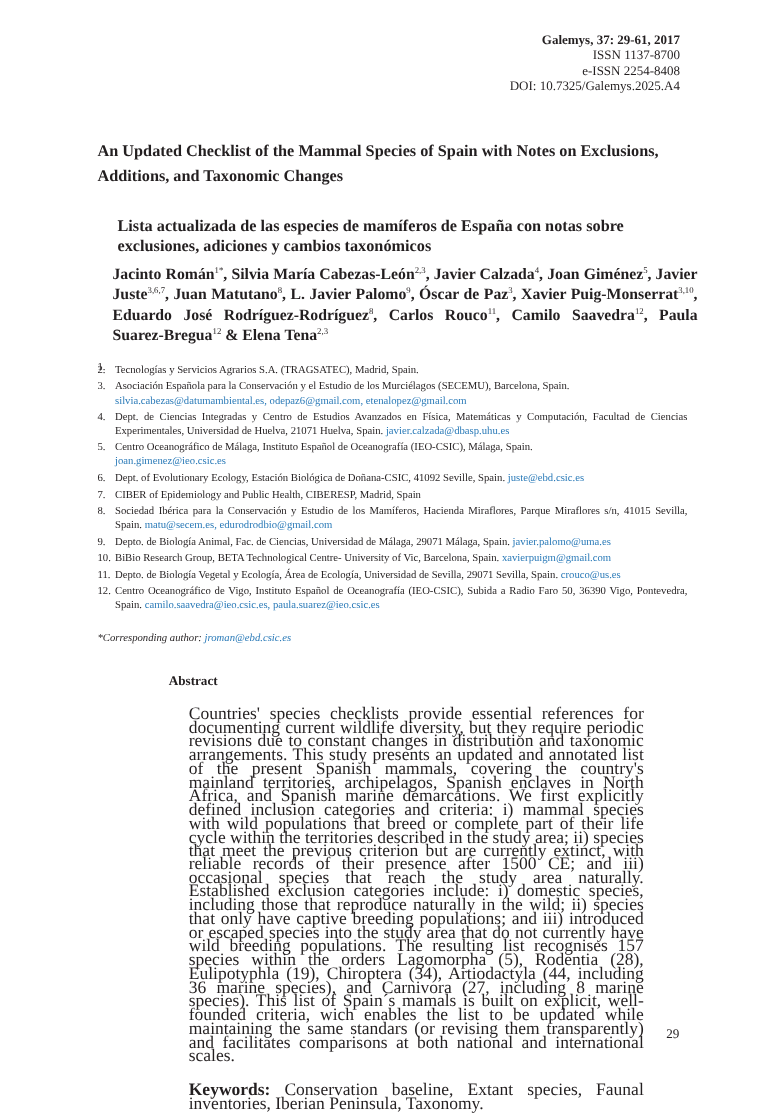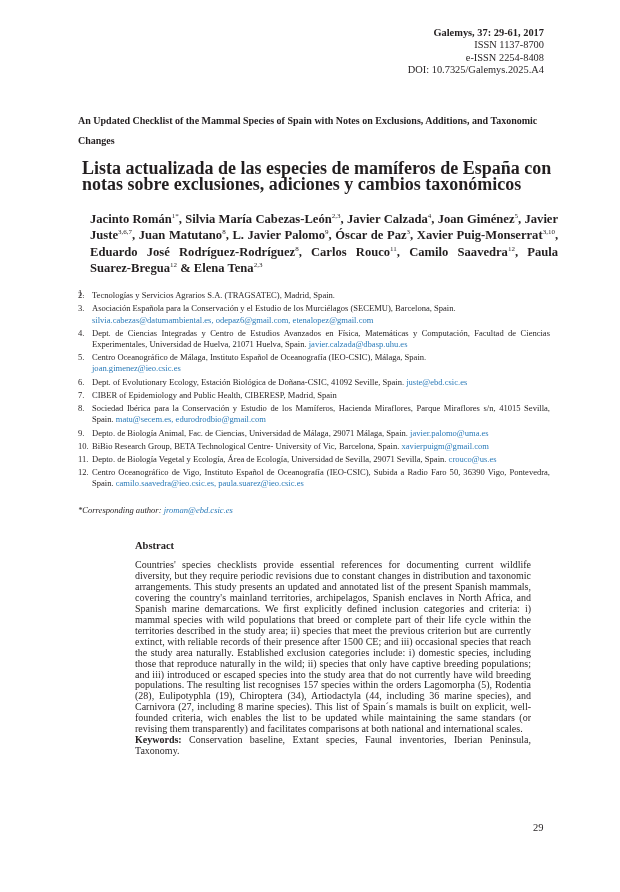--- a/index.html
+++ b/index.html
@@ -8,25 +8,25 @@
     font-family: "Liberation Serif", "DejaVu Serif", serif;
     color: #231f20;
   }
   .journal-info {
     position: absolute; right: 76px; top: 27px; text-align: right;
     font-size: 10.4px; line-height: 12.4px; color: #231f20;
   }
   .journal-info .cite { font-weight: bold; }
   .title {
     position: absolute; left: 78px; top: 111px; width: 470px;
-    font-size: 10px; line-height: 20px; font-weight: bold; margin: 0;
+    font-size: 13px; line-height: 20px; font-weight: bold; margin: 0;
   }
   .subtitle {
     position: absolute; left: 78px; top: 157px; width: 470px;
-    font-size: 18px; line-height: 15.5px; font-weight: bold; margin: 4px;
+    font-size: 13px; line-height: 15.5px; font-weight: bold; margin: 16px;
   }
   .authors {
     position: absolute; left: 90px; top: 211px; width: 468px;
     font-size: 12.6px; line-height: 16.4px; font-weight: bold;
     text-align: justify; margin: 0;
   }
   .authors sup { font-size: 7px; font-weight: normal; vertical-align: 5px; line-height: 0; }
   .affiliations {
     position: absolute; left: 78px; top: 288px; width: 472px;
     list-style: none; margin: 0; padding: 0;
@@ -36,21 +36,21 @@
   .affiliations li .num { position: absolute; left: 0; top: 0; }
   .link { color: #2a7ab8; }
   .corresponding {
     position: absolute; left: 78px; top: 505px; font-size: 8.55px; line-height: 11px; font-style: italic;
   }
   .abstract {
     position: absolute; left: 135px; top: 540px; width: 396px;
   }
   .abstract h2 { font-size: 10.5px; font-weight: bold; margin: 0 0 9px 0; }
   .abstract p {
-    font-size: 10px; line-height: 10.95px; margin: 0; text-align: justify;
+    font-size: 14px; line-height: 10.95px; margin: 16px; text-align: justify;
   }
   .keywords { font-size: 8.75px; line-height: 10.95px; margin: 0; }
   .keywords b { font-weight: bold; }
   .page-number {
     position: absolute; left: 533px; top: 822px; font-size: 10.5px;
   }
 </style>
 </head>
 <body>
 

